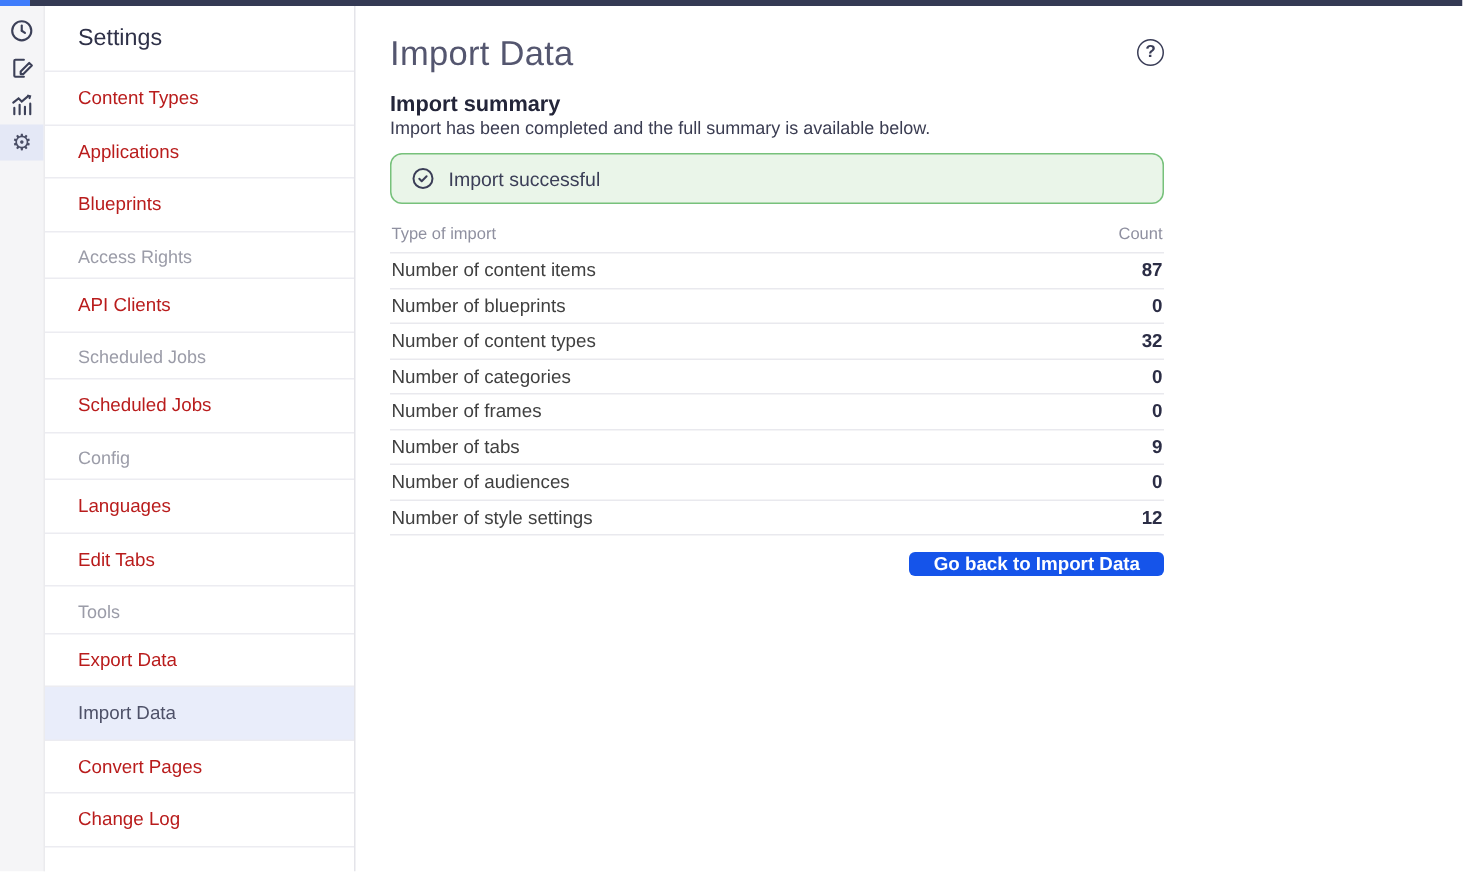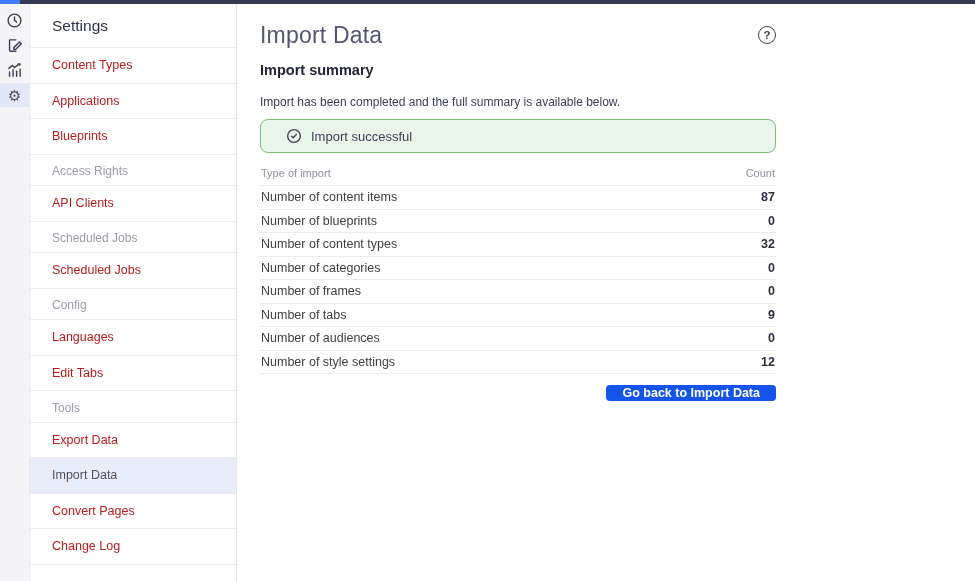--- a/index.html
+++ b/index.html
@@ -50,25 +50,25 @@
   .main { flex: 1; padding: 14px 0 0 23px; }
   .content { width: 516px; }
   .main-header { display: flex; justify-content: space-between; align-items: center; height: 34px; }
   h1.page-title { font-size: 23px; font-weight: 400; color: #54566f; margin: 0; letter-spacing: .2px; }
   .help {
     width: 18px; height: 18px; border: 1.7px solid #3a3d57; border-radius: 50%;
     display: flex; align-items: center; justify-content: center;
     font-size: 11.5px; font-weight: 700; color: #3a3d57; cursor: pointer; flex: 0 0 auto;
   }
   h2.section-title { font-size: 14.5px; font-weight: 700; color: #232539; margin: 10px 0 0; }
-  .desc { font-size: 12px; color: #3b3d52; margin: 17px 0 0; }
+  .desc { font-size: 12px; color: #3b3d52; margin: 0 0 0; }
 
   .banner {
     margin-top: 10px; height: 34px; border: 1px solid #77c17b; background: #eaf5e9;
-    border-radius: 8px; display: flex; align-items: center; padding-left: 25px;
+    border-radius: 8px; display: flex; align-items: center; padding-left: 13px;
     gap: 9px; color: #3b3e57; font-size: 13px;
   }
   .banner svg { display: block; }
 
   .thead {
     display: flex; justify-content: space-between; color: #8f90a0; font-size: 11px;
     padding: 9px 1px 6px 1px; border-bottom: 1px solid #e9e9ee; margin-top: 5px;
   }
   .trow {
     display: flex; justify-content: space-between; align-items: center;

